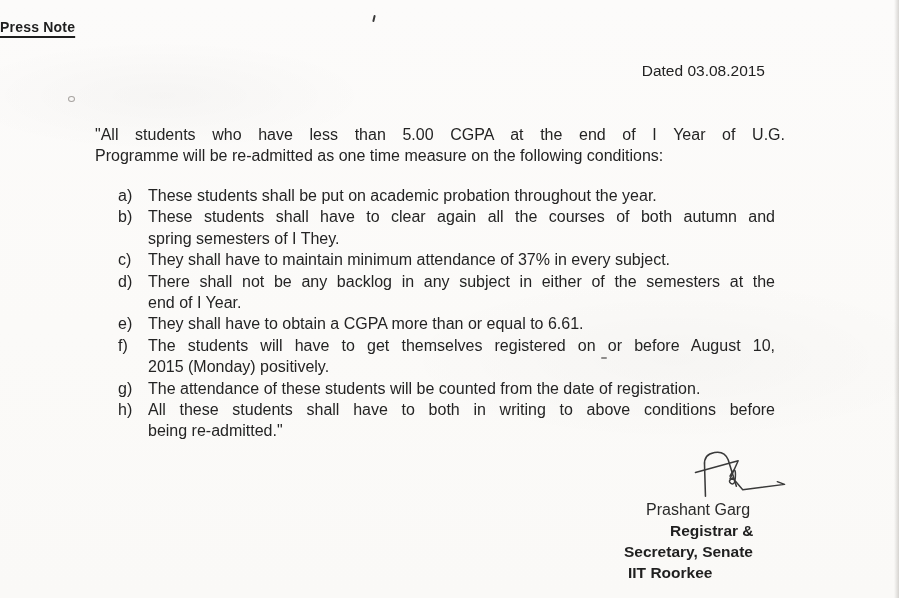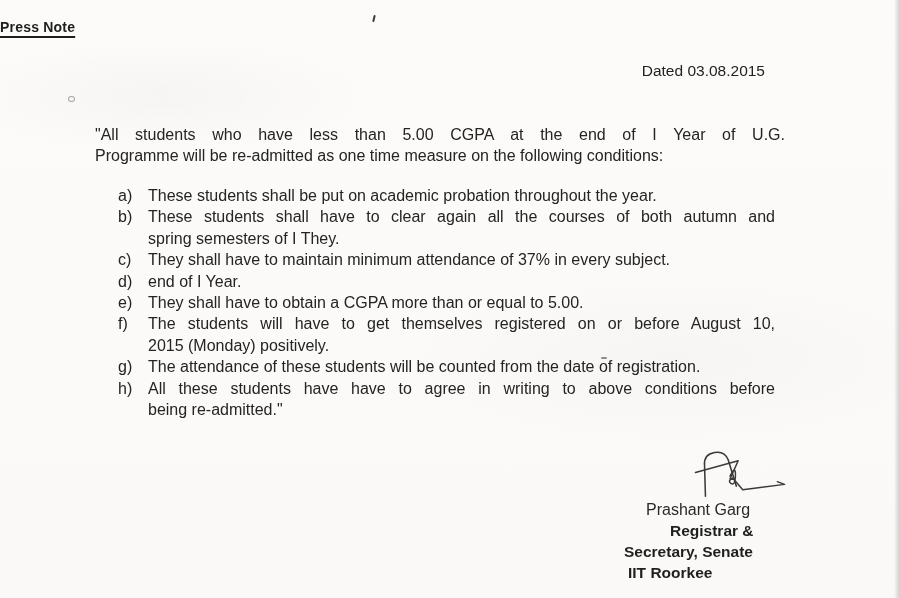--- a/index.html
+++ b/index.html
@@ -181,46 +181,47 @@
     </li>
     <li class="condition-item">
       <span class="condition-marker">c)</span>
       <div class="condition-text">
         <div>They shall have to maintain minimum attendance of 37% in every subject.</div>
       </div>
     </li>
     <li class="condition-item">
       <span class="condition-marker">d)</span>
       <div class="condition-text">
+        <div class="justify-last">There shall not be any backlog in any subject in either of the semesters at the</div>
         <div>end of I Year.</div>
       </div>
     </li>
     <li class="condition-item">
       <span class="condition-marker">e)</span>
       <div class="condition-text">
-        <div>They shall have to obtain a CGPA more than or equal to 5.00.</div>
+        <div>They shall have to obtain a CGPA more than or equal to 6.61.</div>
       </div>
     </li>
     <li class="condition-item">
       <span class="condition-marker">f)</span>
       <div class="condition-text">
         <div class="justify-last">The students will have to get themselves registered on or before August 10,</div>
         <div>2015 (Monday) positively.</div>
       </div>
     </li>
     <li class="condition-item">
       <span class="condition-marker">g)</span>
       <div class="condition-text">
         <div>The attendance of these students will be counted from the date of registration.</div>
       </div>
     </li>
     <li class="condition-item">
       <span class="condition-marker">h)</span>
       <div class="condition-text">
-        <div class="justify-last">All these students have have to agree in writing to above conditions before</div>
+        <div class="justify-last">All these students shall have to both in writing to above conditions before</div>
         <div>being re-admitted."</div>
       </div>
     </li>
   </ol>
 
   <div class="signature-block">
     <svg class="signature-svg" width="100" height="50" viewBox="0 0 110 55" fill="none">
       <path d="M17 53 L16 19 Q15 7 27 5 Q38 3 42 13 L51 42" stroke="#3a3a3a" stroke-width="1.7" stroke-linecap="round" fill="none"></path>
       <path d="M6 27 L53 14 L44 34" stroke="#3a3a3a" stroke-width="1.6" stroke-linecap="round" stroke-linejoin="round" fill="none"></path>
       <path d="M44 31 Q50 19 50 29 Q50 42 45 39 Q41 36 47 33 L58 46 L104 40 L96 37" stroke="#3a3a3a" stroke-width="1.6" stroke-linecap="round" stroke-linejoin="round" fill="none"></path>

